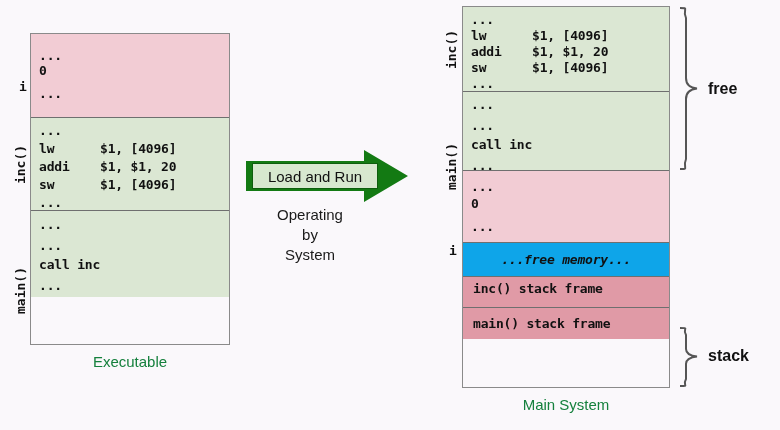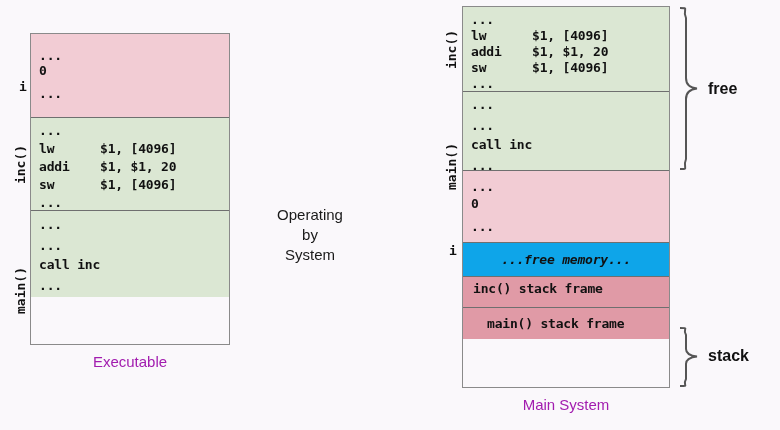--- a/index.html
+++ b/index.html
@@ -68,21 +68,21 @@
   }
   .sidelabel.flat {
     transform: none;
   }
 
   
   .caption {
     position: absolute;
     font-family: "Liberation Sans", sans-serif;
     font-size: 15px;
-    color: #a21caf;
+    color: #15803d;
     white-space: nowrap;
     text-align: center;
   }
 
   
   .arrow-wrap {
     position: absolute;
     left: 246px;
     top: 150px;
     width: 162px;
@@ -160,20 +160,26 @@
       <div class="codeline" style="margin-top:6px;">...</div>
     </div>
   </div>
 
   <div class="sidelabel flat" style="left:16px; top:79px; width:14px;">i</div>
   <div class="sidelabel" style="left:-3px; top:157px; width:46px;">inc()</div>
   <div class="sidelabel" style="left:-8px; top:283px; width:56px;">main()</div>
 
   <div class="caption" style="left:30px; top:353px; width:200px;">Executable</div>
 
+  <div class="arrow-wrap">
+    <svg width="162" height="60" viewBox="0 0 162 60">
+      <polygon points="0,11 118,11 118,0 162,26 118,52 118,41 0,41" fill="#137a13"></polygon>
+    </svg>
+    <div class="arrow-label">Load and Run</div>
+  </div>
   <div class="arrow-sub">
     <div>Operating</div>
     <div>by</div>
     <div>System</div>
   </div>
 
   <div class="memblock" style="left:462px; top:6px; width:208px; height:382px;">
 
     <div class="seg code" style="height:85px; padding-top:5px;">
       <div class="codeline">...</div>
@@ -197,21 +203,21 @@
     </div>
 
     <div class="seg free" style="height:34px; display:flex; align-items:center; justify-content:center; padding-left:0;">
       <div class="codeline italic" style="padding-right:0;">...free memory...</div>
     </div>
 
     <div class="seg stack" style="height:31px; display:flex; padding-left:10px;">
       <div class="codeline">inc() stack frame</div>
     </div>
 
-    <div class="seg stack" style="height:31px; display:flex; align-items:center; padding-left:24px;">
+    <div class="seg stack" style="height:31px; display:flex; align-items:center; padding-left:10px;">
       <div class="codeline">main() stack frame</div>
     </div>
   </div>
 
   <div class="sidelabel" style="left:428px; top:42px; width:46px;">inc()</div>
   <div class="sidelabel" style="left:423px; top:159px; width:56px;">main()</div>
   <div class="sidelabel flat" style="left:446px; top:243px; width:14px;">i</div>
 
   <div class="caption" style="left:462px; top:396px; width:208px;">Main System</div>
 

